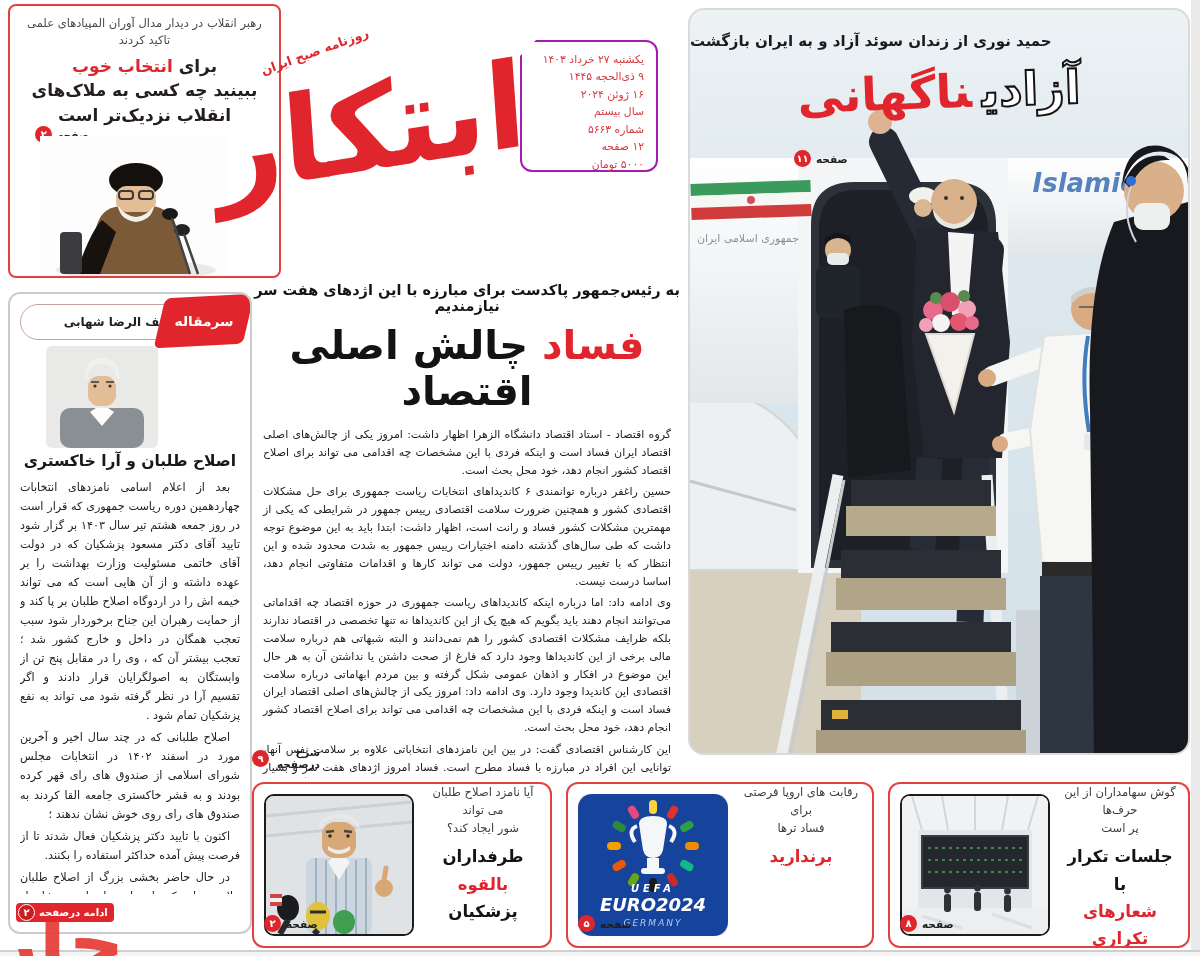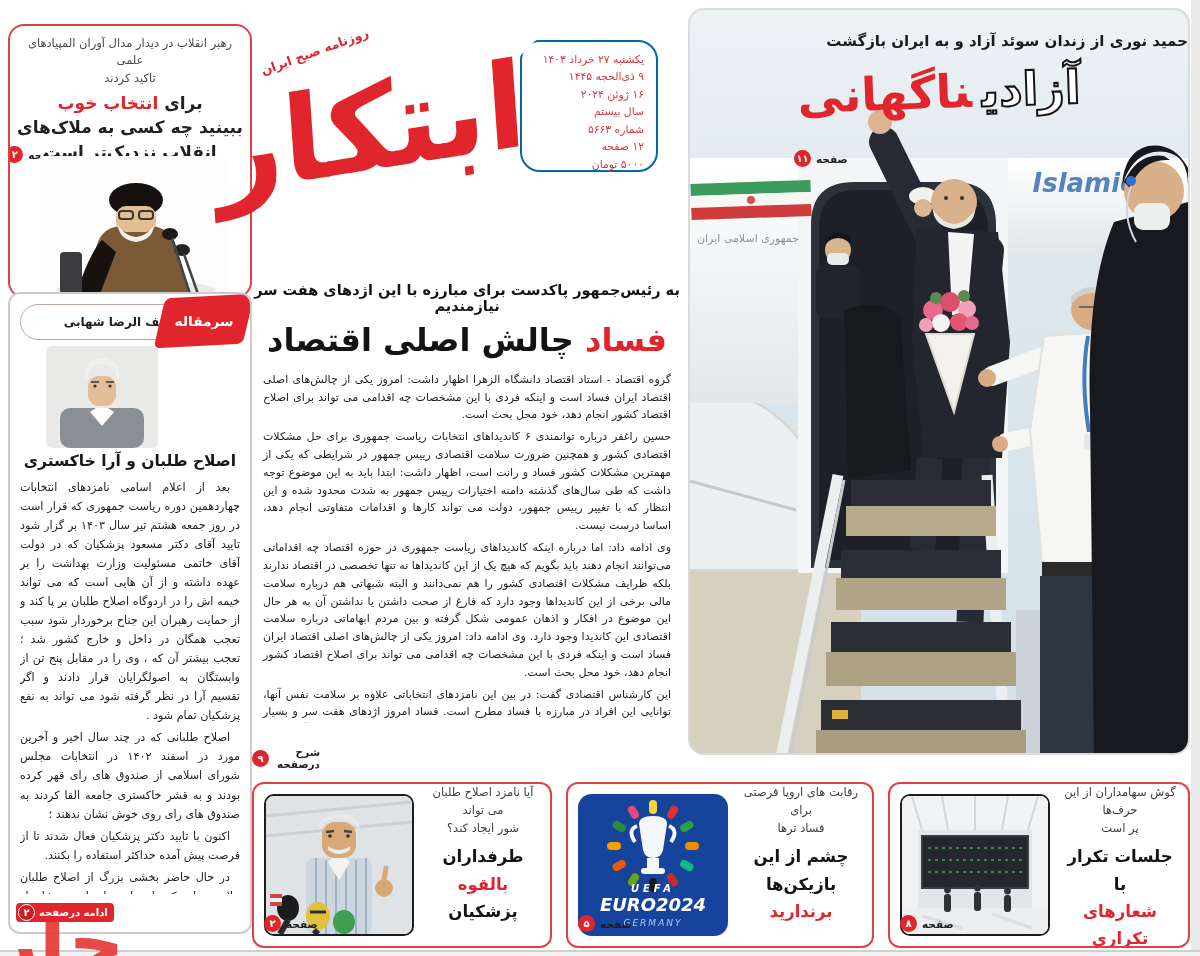--- a/index.html
+++ b/index.html
@@ -9,55 +9,55 @@
     font-family:"DejaVu Sans", sans-serif; overflow:hidden; direction:rtl;
   }
   .abs { position:absolute; }
   
   .badge { display:inline-flex; align-items:center; gap:5px; direction:rtl;
            font-size:10.5px; font-weight:bold; color:#1d1d1d; }
   .badge .circ { width:17px; height:17px; border-radius:50%; background:#e0262c;
            color:#fff; font-size:10px; font-weight:bold; display:flex;
            align-items:center; justify-content:center; flex:0 0 auto; }
   
-  .leader-box { left:8px; top:24px; width:244px; height:274px;
-    border:2px solid #e34040; border-radius:16px; background:#fff; overflow:hidden; }
+  .leader-box { left:8px; top:4px; width:273px; height:274px;
+    border:2px solid #e34040; border-radius:8px; background:#fff; overflow:hidden; }
   .leader-kicker { margin-top:9px; padding:0 10px; text-align:center;
     font-size:11.5px; line-height:1.5; color:#4a4a4a; }
   .leader-head { margin-top:4px; text-align:center; font-size:17px; font-weight:bold;
     color:#241f1e; line-height:1.45; }
   .leader-head .red { color:#e0262c; }
   .leader-badge { position:absolute; right:190px; top:120px; }
   .leader-photo { position:absolute; left:30px; top:130px; }
   
   .logo { left:950px; top:2px; width:300px; height:265px; color:#e0262c;
     font-size:118px; font-weight:bold; text-align:center; line-height:240px;
     transform:rotate(-9deg) skewX(-5deg); letter-spacing:-4px; }
   .tagline { left:925px; top:40px; color:#e0262c; font-size:12.5px; font-weight:bold;
     transform:rotate(-20deg); }
   .dateblock { left:520px; top:40px; width:138px; height:132px;
-    border:2px solid #0369a1; border-radius:20px;
+    border:2px solid #a21caf; border-radius:12px;
     clip-path:polygon(16px 0, 100% 0, 100% 100%, 0 100%, 0 16px);
     padding:9px 12px 0 6px; direction:rtl; text-align:right;
     color:#d6383f; font-size:10.8px; line-height:1.62; }
   
   .main-story { left:252px; top:282px; width:430px; height:490px; }
   .main-kicker { text-align:center; font-size:14.5px; font-weight:bold; color:#141414; }
-  .main-head { margin-top:8px; text-align:center; font-size:32px; font-weight:bold;
+  .main-head { margin-top:8px; text-align:center; font-size:40px; font-weight:bold;
     color:#131313; line-height:1.15; letter-spacing:-1px; }
   .main-head .red { color:#e0262c; }
   .main-body { margin-top:12px; height:352px; overflow:hidden; padding:0 11px;
     font-size:11px; line-height:1.62; color:#1d1d1d; text-align:justify; direction:rtl; }
   .main-body p { margin-bottom:4px; }
   .main-more { position:absolute; right:362px; bottom:2px; }
   
   .photo-box { left:688px; top:8px; width:502px; height:747px;
     border:2px solid #dadada; border-radius:16px; overflow:hidden;
     background:linear-gradient(180deg,#edf2f5 0%,#dde8ee 30%,#d3e0e8 100%); }
-  .photo-kicker { position:absolute; left:0; right:0; top:22px; text-align:right;
+  .photo-kicker { position:absolute; left:0; right:0; top:22px; text-align:left;
     font-size:15px; font-weight:bold; color:#1b1b1b; z-index:3; }
   .photo-head { position:absolute; left:0; right:0; top:55px; text-align:center;
     font-size:46px; font-weight:bold; z-index:3; transform:rotate(-2deg); direction:rtl; }
   .photo-head .outline { color:#ffffff; -webkit-text-stroke:2px #141414;
     text-shadow:0 0 1px #141414; }
   .photo-head .red { color:#e0262c; margin-right:10px; }
   .photo-badge { position:absolute; left:104px; top:140px; z-index:3; }
   .photo-scene { position:absolute; inset:0; z-index:1; }
   
   .ed-box { left:8px; top:292px; width:244px; height:642px;
@@ -393,21 +393,20 @@
         <text x="75" y="117" font-size="18" fill="#ffffff" text-anchor="middle" font-weight="bold">EURO2024</text>
         <text x="75" y="132" font-size="9" letter-spacing="2" fill="#b9c9ec" text-anchor="middle">GERMANY</text>
       </svg>
     </div>
     <div class="sb-text">
       <div class="sb-kicker">
         <div>رقابت های اروپا فرصتی برای</div>
         <div>فساد ترها</div>
       </div>
       <div class="sb-head">
-        <div>چشم از این بازیکن‌ها</div>
         <div class="red">برندارید</div>
       </div>
     </div>
     <span class="badge sb-badge">
       <span>صفحه</span>
       <span class="circ">۵</span>
     </span>
   </div>
 
   <div class="story-box" style="left:888px; width:302px;">

